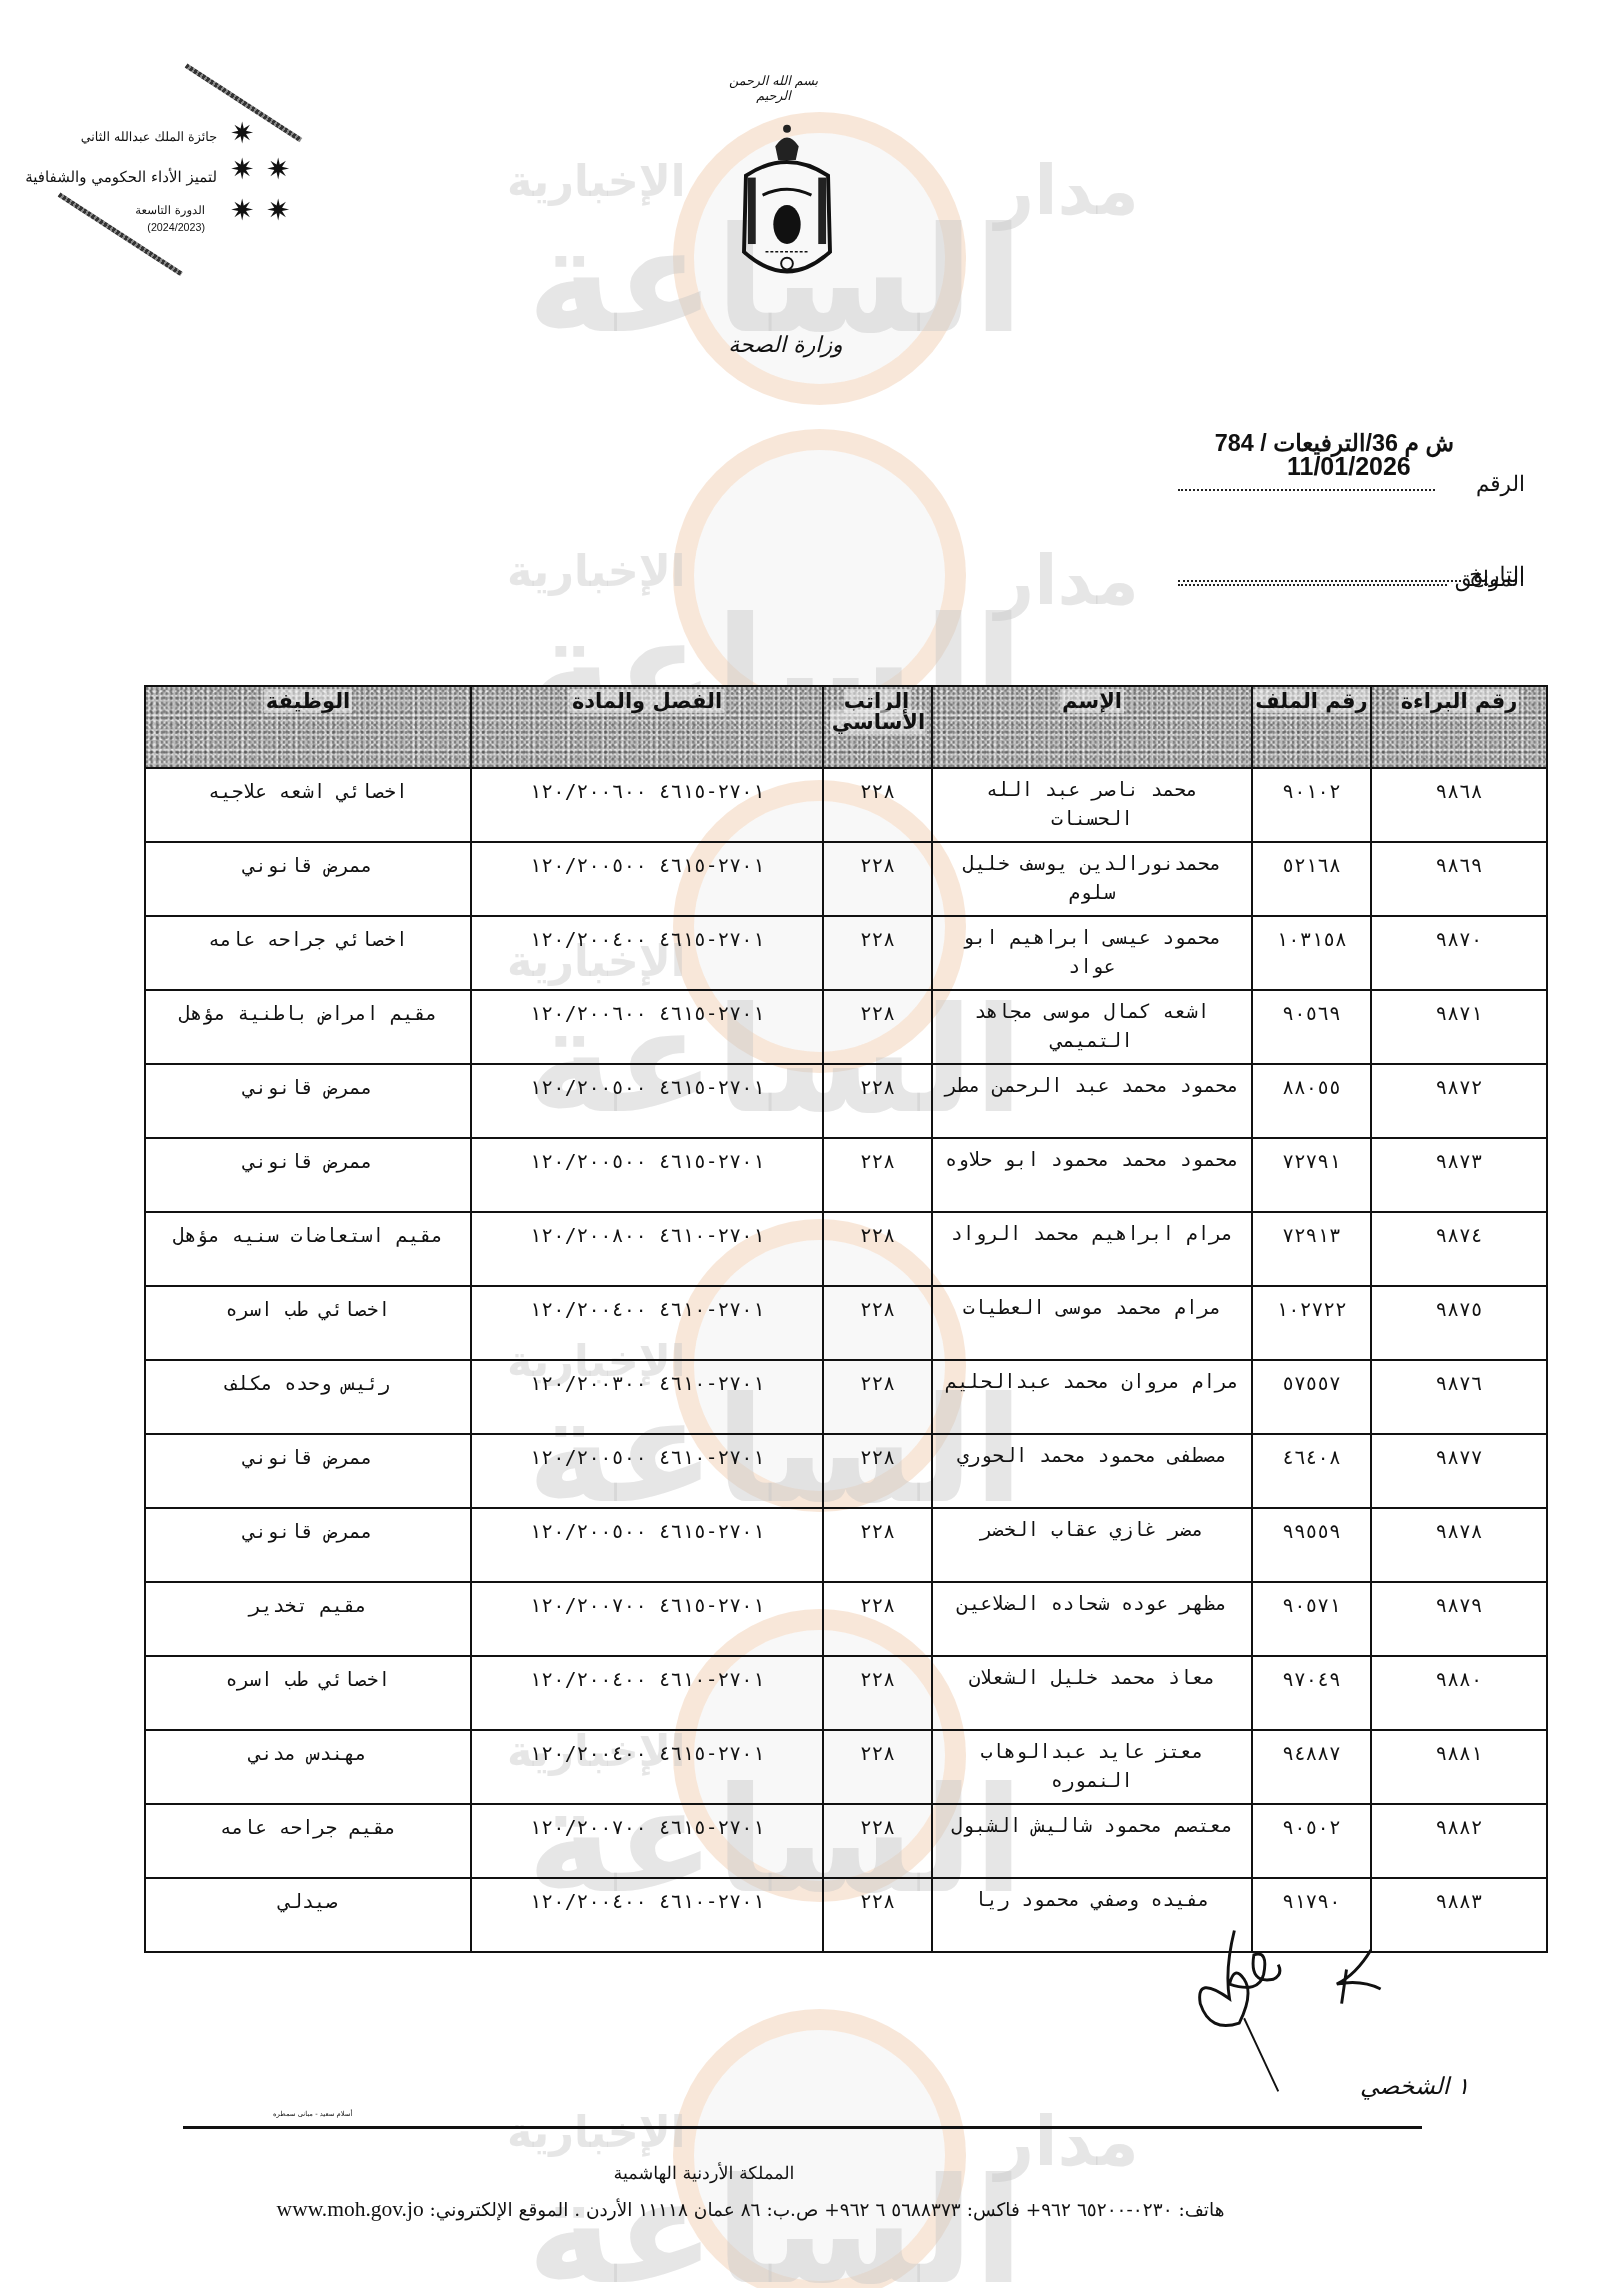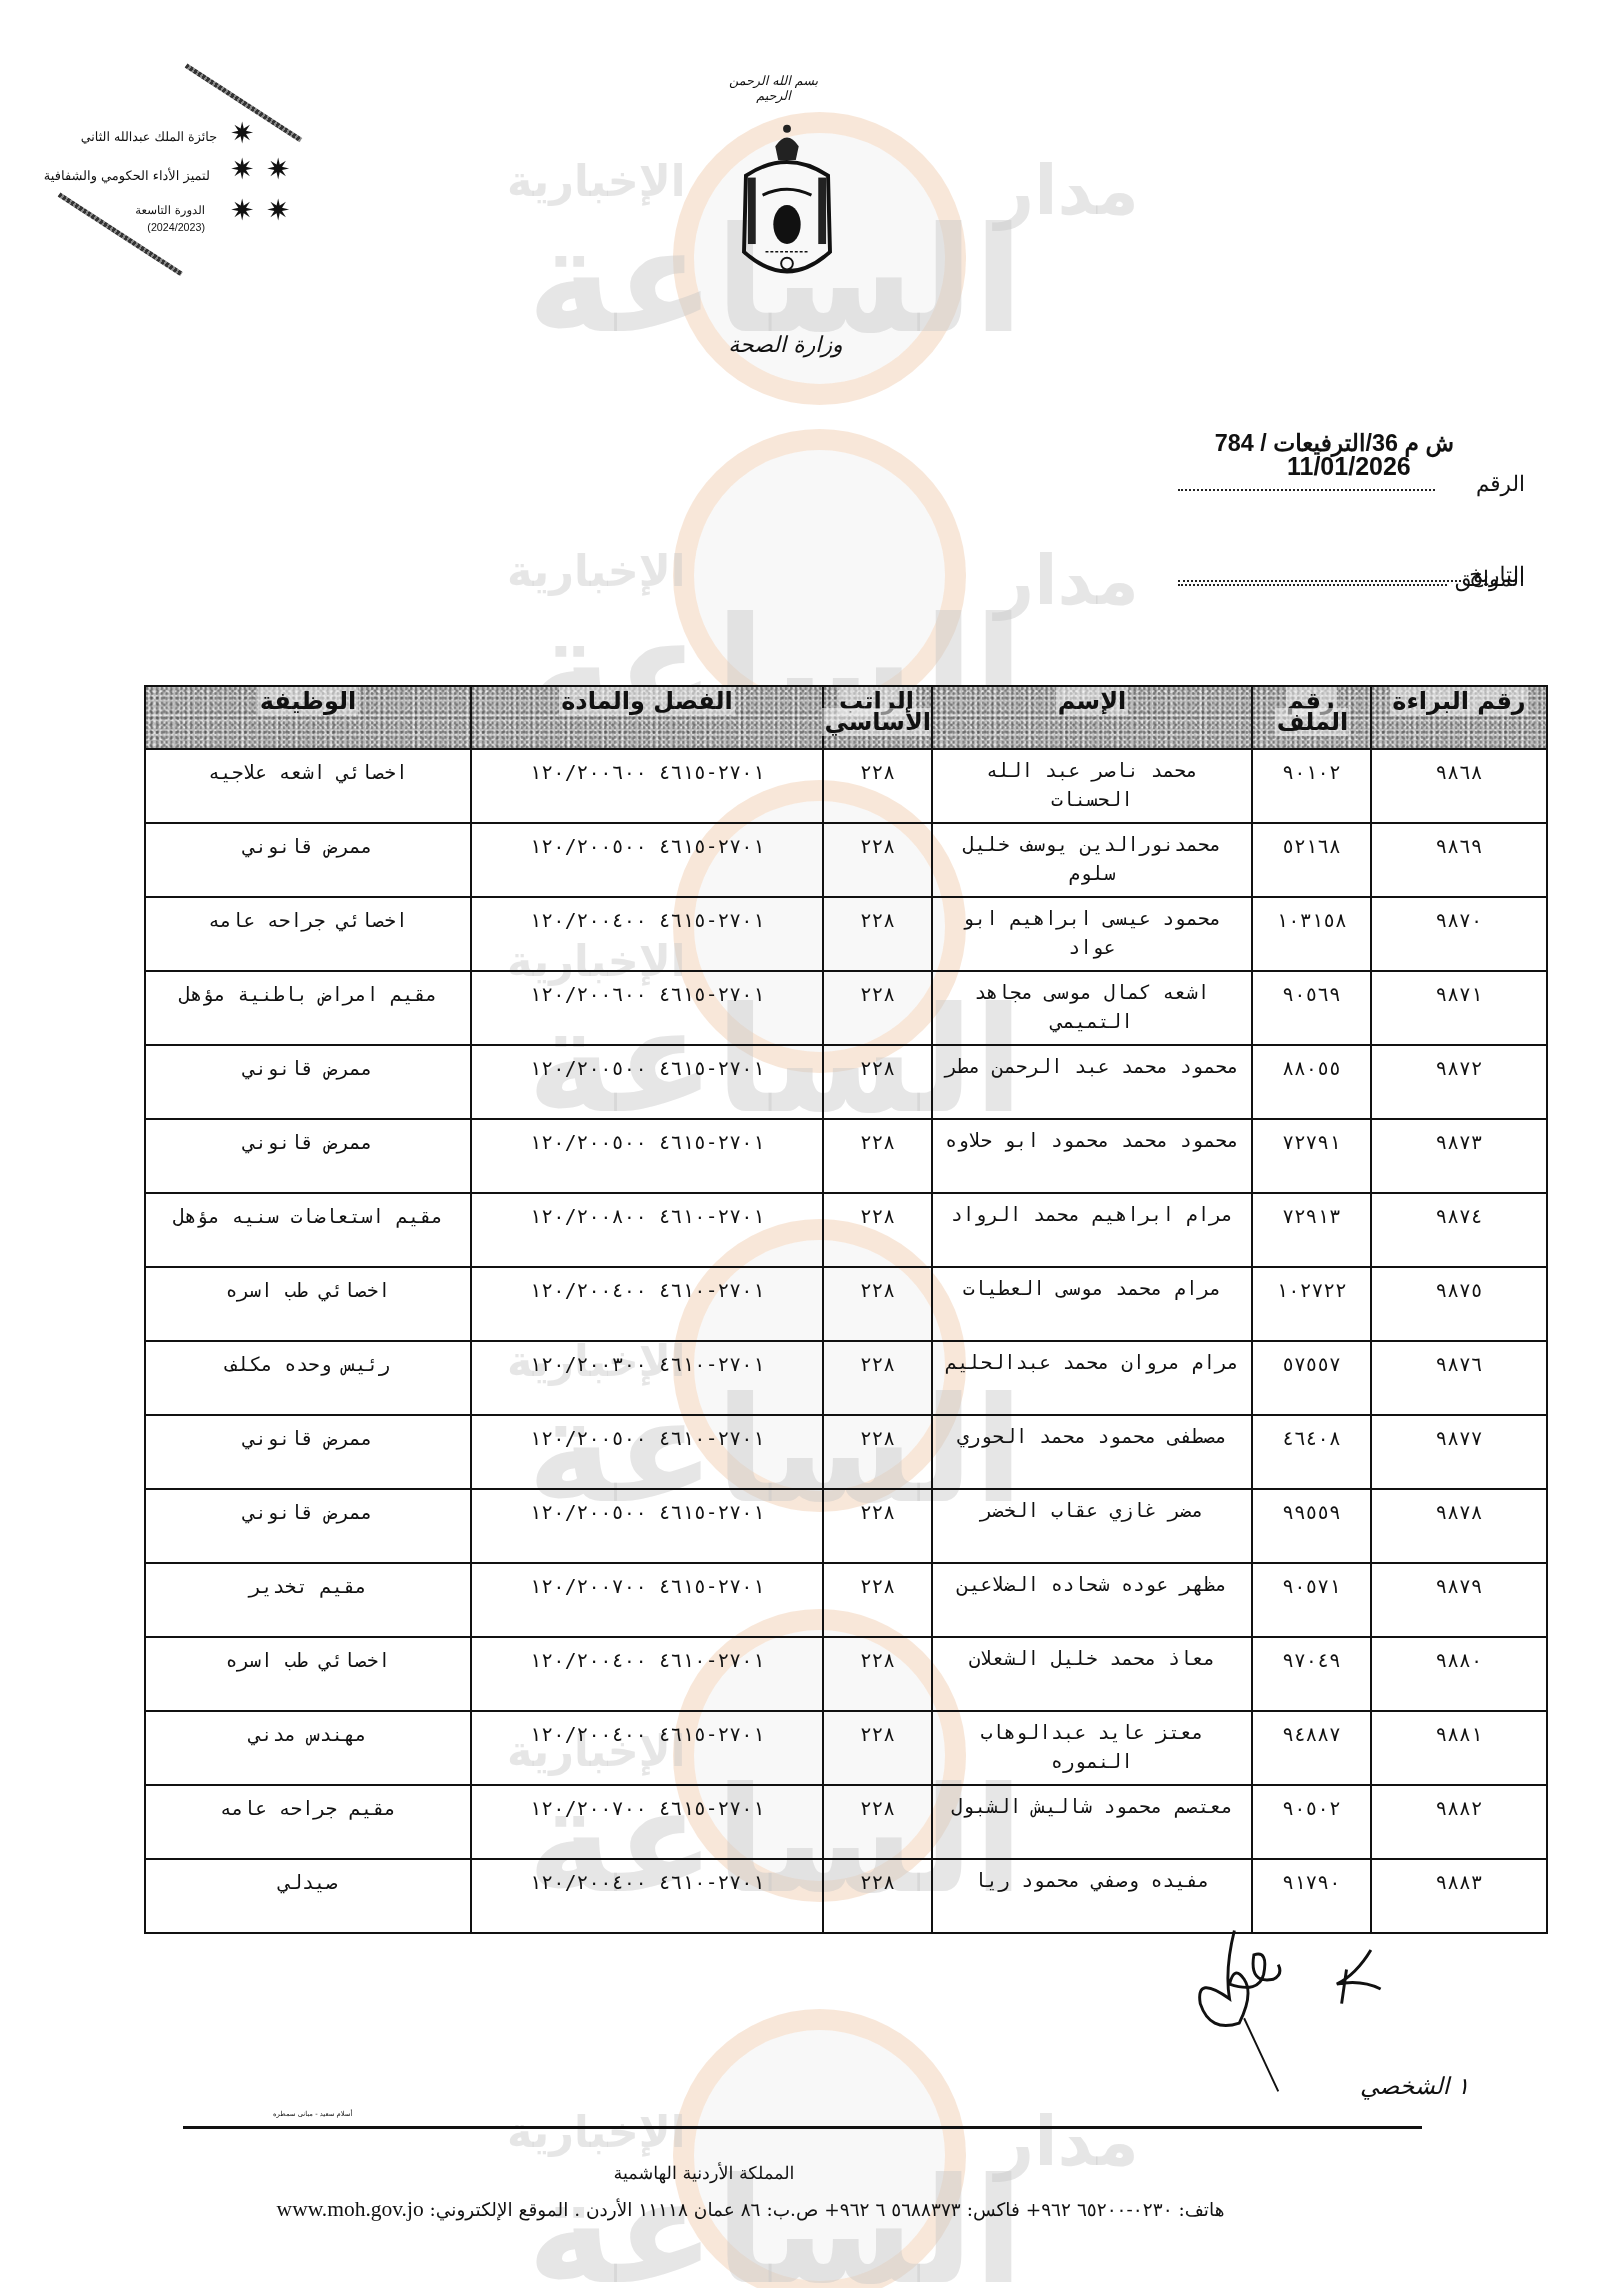--- a/index.html
+++ b/index.html
@@ -30,21 +30,21 @@
   .ref-code { position: absolute; right: 151px; top: 429px; font-family: "Liberation Sans", sans-serif; font-size: 23.4px; font-weight: bold; direction: rtl; white-space: nowrap; }
   .ref-date { position: absolute; left: 1287px; top: 452px; font-family: "Liberation Sans", sans-serif; font-size: 25px; font-weight: bold; }
   .ref-row { position: absolute; left: 1178px; width: 347px; height: 29px; display: flex; flex-direction: row-reverse; align-items: flex-end; }
   .ref-row .lbl { font-family: "Liberation Sans", sans-serif; font-size: 21.5px; direction: rtl; padding-left: 7.8px; white-space: nowrap; }
   .ref-row .dots { flex: 1; border-bottom: 2px dotted #222; margin-bottom: 5.9px; }
 
   
   .tbl { position: absolute; left: 144px; top: 685px; width: 1401px; border-collapse: collapse; direction: rtl; table-layout: fixed; }
   .tbl th, .tbl td { border: 2px solid #111; }
   .tbl th {
-    height: 63px; font-family: "DejaVu Sans", sans-serif; font-weight: bold; font-size: 24px; line-height: 21.5px;
+    height: 82px; font-family: "DejaVu Sans", sans-serif; font-weight: bold; font-size: 21px; line-height: 21.5px;
     background-color: #b9b9b9;
     background-image:
       radial-gradient(circle at 20% 30%, rgba(60,60,60,.55) 0 1px, transparent 2px),
       radial-gradient(circle at 70% 60%, rgba(40,40,40,.5) 0 1px, transparent 2px),
       radial-gradient(circle at 45% 80%, rgba(255,255,255,.6) 0 1px, transparent 2px),
       radial-gradient(circle at 85% 15%, rgba(255,255,255,.5) 0 1px, transparent 2px);
     background-size: 4.9px 4.9px, 6.8px 6.8px, 5.9px 5.9px, 3.9px 3.9px;
     vertical-align: top; padding-top: 3.9px;
   }
   .tbl th span { background: rgba(240,240,240,.55); padding: 0 2px; }
@@ -98,21 +98,21 @@
 
 <div class="award">
   <div class="stripe" style="left:127px;top:3.9px;width:137px;transform:rotate(33deg);"></div>
   <div class="stripe" style="left:0px;top:133px;width:146px;transform:rotate(33deg);"></div>
   <span class="star" style="left:171px;top:60px;">✷</span>
   <span class="star" style="left:171px;top:96px;">✷</span>
   <span class="star" style="left:207px;top:96px;">✷</span>
   <span class="star" style="left:171px;top:137px;">✷</span>
   <span class="star" style="left:207px;top:137px;">✷</span>
   <div class="line" style="right:115px;top:70px;">جائزة الملك عبدالله الثاني</div>
-  <div class="line" style="right:122px;top:109px;font-size:13px;">لتميز الأداء الحكومي والشفافية</div>
+  <div class="line" style="right:115px;top:109px;font-size:15px;">لتميز الأداء الحكومي والشفافية</div>
   <div class="line" style="right:127px;top:144px;font-size:11.7px;">الدورة التاسعة</div>
   <div class="line" style="right:127px;top:162px;font-size:10.7px;font-family:'Liberation Sans',sans-serif;">(2024/2023)</div>
 </div>
 
 <div class="basmala">بسم الله الرحمن الرحيم</div>
 <div class="emblem">
   <svg width="98" height="171" viewBox="0 0 100 175">
     <path d="M38 30 q12 -18 24 0 l-3 14 h-18 z" fill="#222"></path>
     <circle cx="50" cy="12" r="4" fill="#222"></circle>
     <path d="M8 60 q42 -28 84 0 l2 78 q-44 40 -88 0 z" fill="none" stroke="#111" stroke-width="4"></path>

